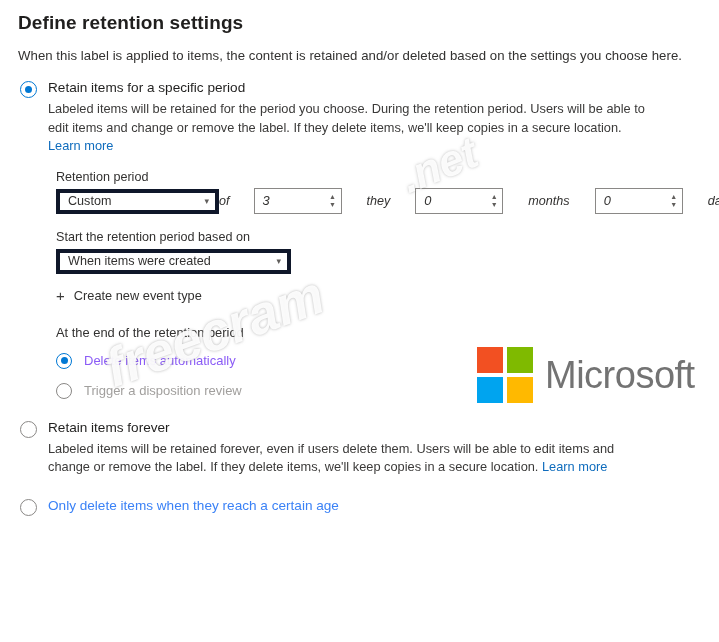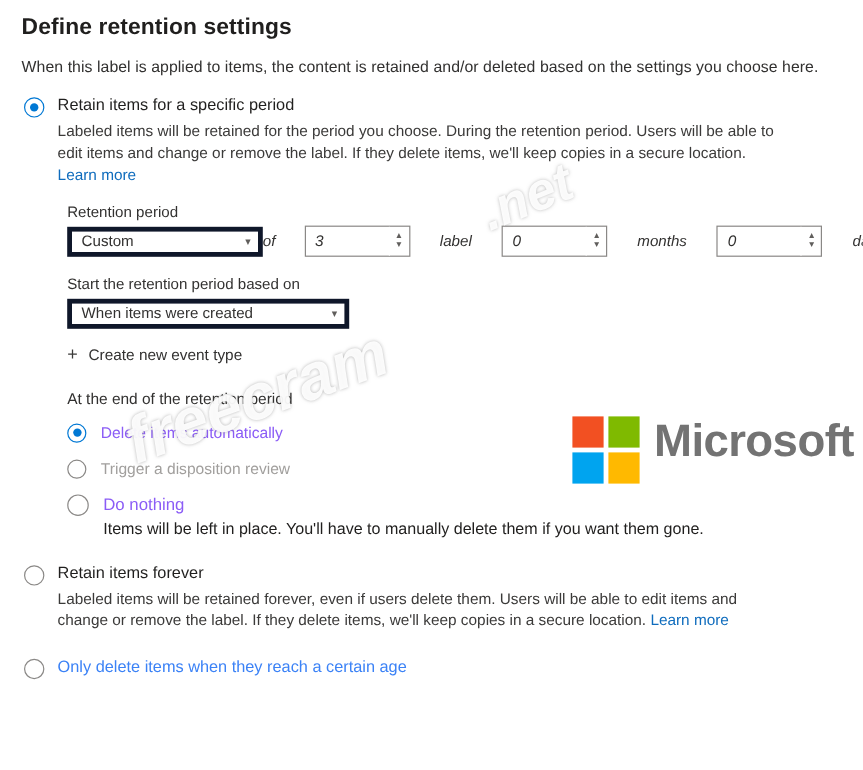--- a/index.html
+++ b/index.html
@@ -220,22 +220,22 @@
   .sub-opt.large .sub-desc { font-size: 13.4px; color: #201f1e; }
 
   .bottom-opt { margin-top: 20px; }
 
   
   .ms-logo {
     position: absolute;
     left: 477px;
     top: 347px;
     display: flex;
+    align-items: center;
     pointer-events: none;
-    font-weight: bold;
   }
   .ms-squares {
     width: 56px;
     height: 56px;
     display: grid;
     grid-template-columns: 26px 26px;
     grid-template-rows: 26px 26px;
     gap: 4px;
   }
   .ms-squares div { width: 26px; height: 26px; }
@@ -306,21 +306,21 @@
       </div>
       <div class="period-controls">
         <span class="of-label">of</span>
         <div class="spinner">
           <span>3</span>
           <span class="spin-arrows">
             <span>▲</span>
             <span>▼</span>
           </span>
         </div>
-        <span class="unit">label</span>
+        <span class="unit">they</span>
         <div class="spinner">
           <span>0</span>
           <span class="spin-arrows">
             <span>▲</span>
             <span>▼</span>
           </span>
         </div>
         <span class="unit">months</span>
         <div class="spinner">
           <span>0</span>
@@ -349,25 +349,20 @@
     <div class="sub-opt">
       <span class="radio small checked"></span>
       <div class="sub-label">Delete items automatically</div>
     </div>
 
     <div class="sub-opt">
       <span class="radio small"></span>
       <div class="sub-label dim">Trigger a disposition review</div>
     </div>
 
-    <div class="sub-opt large">
-      <span class="radio"></span>
-      <div class="sub-label">Do nothing</div>
-      <div class="sub-desc">Items will be left in place. You'll have to manually delete them if you want them gone.</div>
-    </div>
   </div>
 
   <div class="opt-block bottom-opt">
     <span class="radio"></span>
     <div class="opt-label">Retain items forever</div>
     <div class="opt-desc">
       <span>Labeled items will be retained forever, even if users delete them. Users will be able to edit items and change or remove the label. If they delete items, we'll keep copies in a secure location.</span>
       <a class="link" href="#">Learn more</a>
     </div>
   </div>

